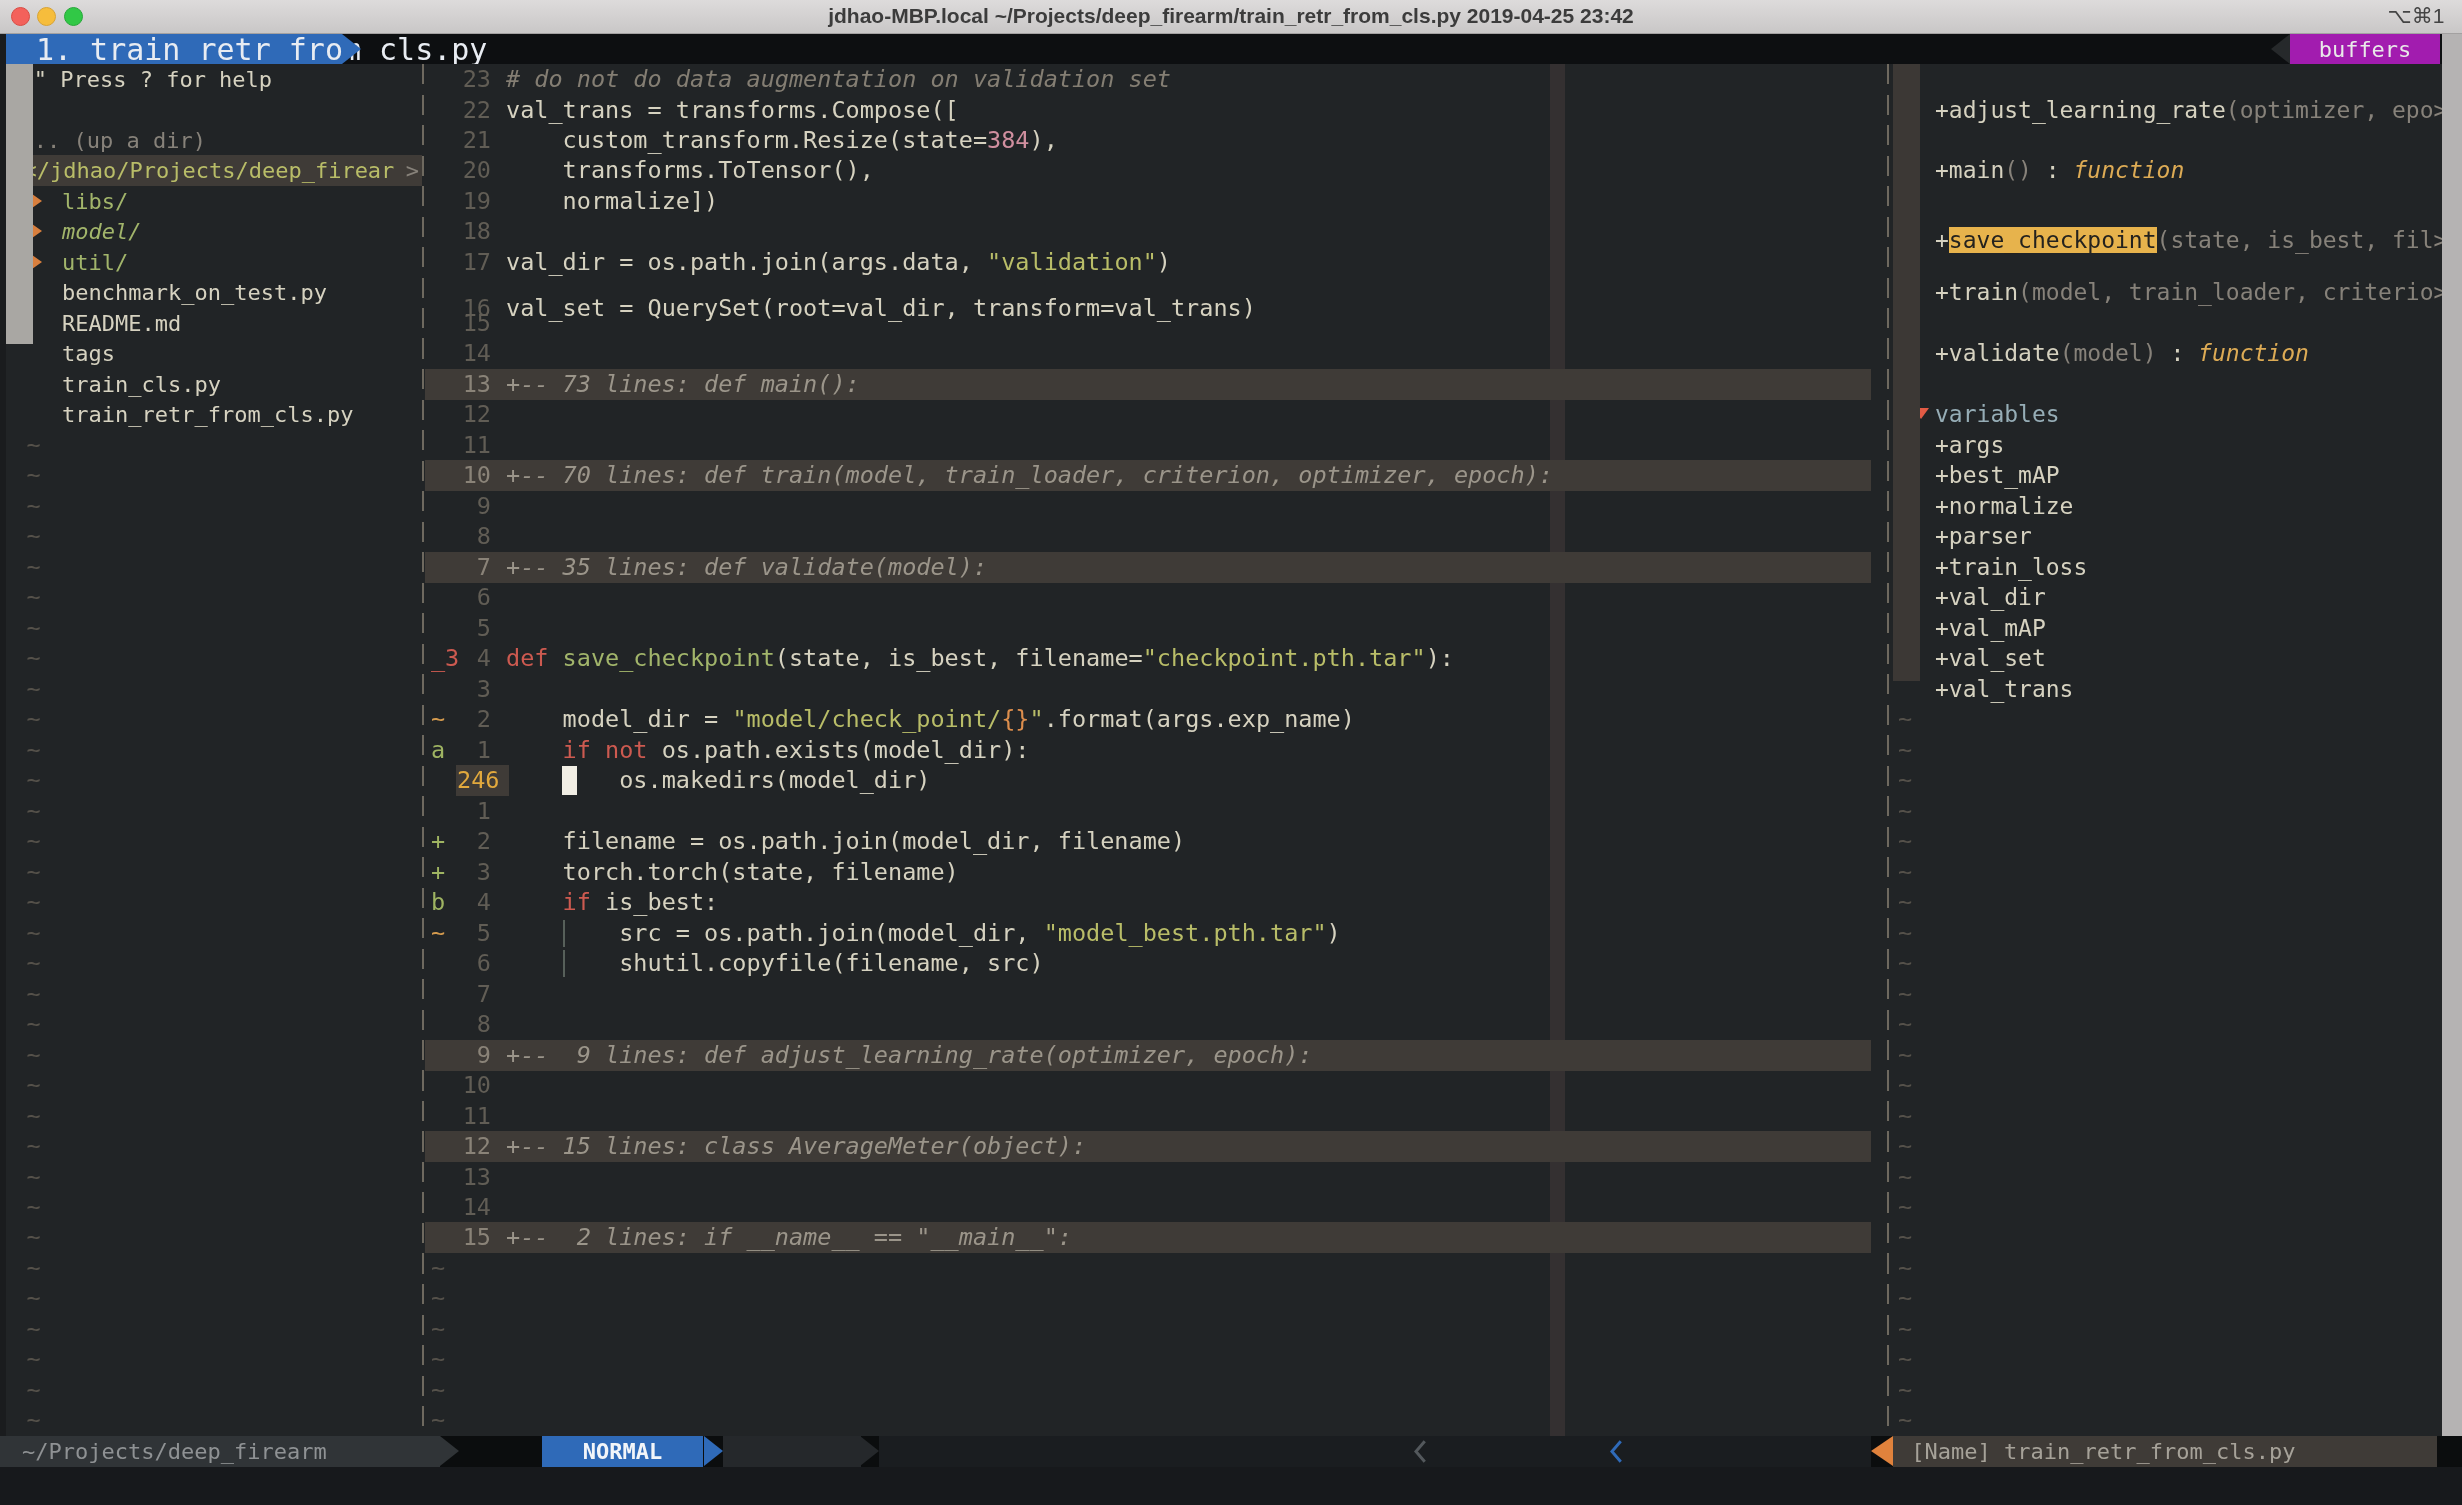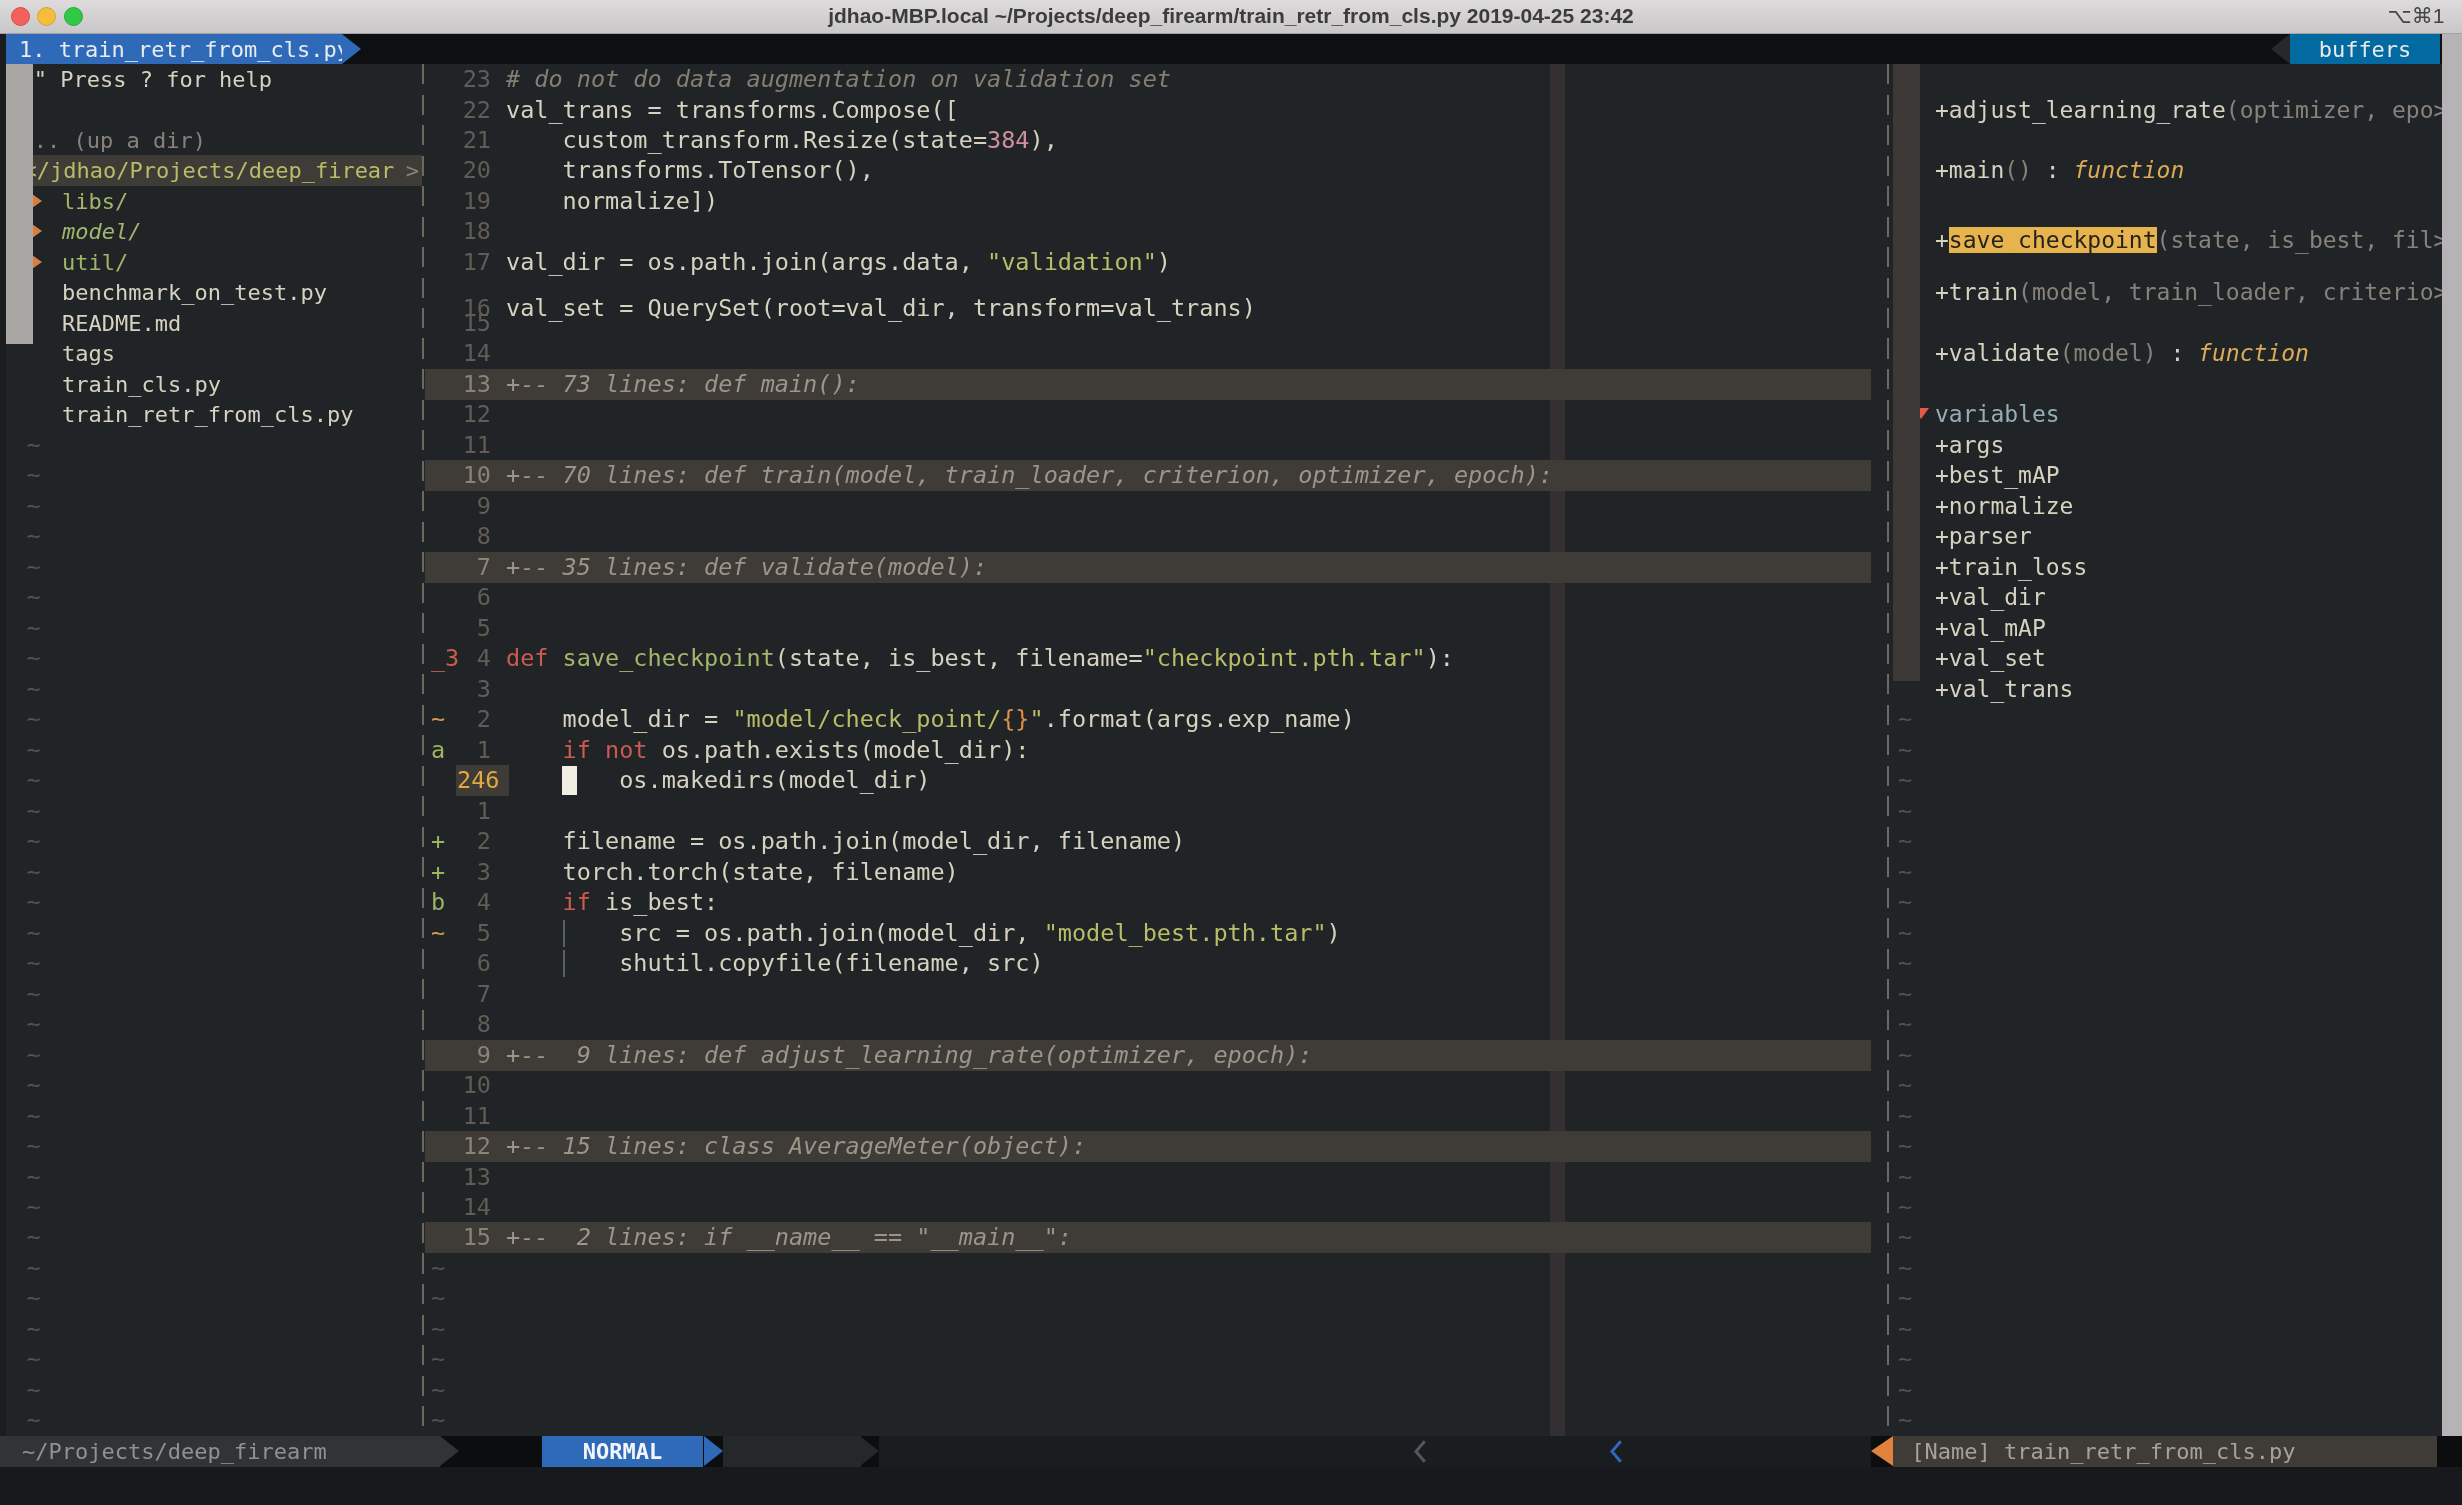--- a/index.html
+++ b/index.html
@@ -14,26 +14,26 @@
   #tl-min  { left:37px; background:#f6bd3c; border:0.7px solid #d8a334;}
   #tl-zoom { left:64px; background:#31c846; border:0.7px solid #27a83a;}
   #win-title { position:absolute; left:0; right:0; top:0; height:32px; text-align:center;
     font-family:"Liberation Sans",sans-serif; font-size:21px; line-height:32px; color:#3c3c3c; font-weight:bold;}
   #win-shortcut { position:absolute; right:17.6px; top:0; height:32px; line-height:32px;
     font-family:"Liberation Sans",sans-serif; font-size:21px; color:#444; }
 
   
   #tabline { position:absolute; left:0; top:34px; width:2462px; height:31px; background:#0d0f11; }
   #tab-active { position:absolute; left:5.9px; top:0; height:31px; width:336px; background:#2f6ab8;
-    color:#e8ecf2; font-size:22px; line-height:31px; padding-left:13px; white-space:pre; }
+    color:#e8ecf2; font-size:30px; line-height:31px; padding-left:30px; white-space:pre; }
   #tab-arrow { position:absolute; left:342px; top:0; width:0; height:0;
     border-top:15.4px solid transparent; border-bottom:15.4px solid transparent; border-left:19px solid #2f6ab8; }
   #buffers-tri { position:absolute; left:2271px; top:0; width:0; height:0;
     border-top:15.4px solid transparent; border-bottom:15.4px solid transparent; border-right:19px solid #26292b; }
-  #buffers-label { position:absolute; left:2290px; top:0; width:150px; height:31px; background:#0369a1;
+  #buffers-label { position:absolute; left:2290px; top:0; width:150px; height:31px; background:#a21caf;
     color:#e9e9e9; font-size:22px; line-height:31px; text-align:center; }
 
   
   #left-edge { position:absolute; left:0; top:34px; width:5.9px; height:1472px; background:#1a1c1e; }
   #left-thumb { position:absolute; left:5.9px; top:64px; width:27px; height:280px; background:#a9a7a3; }
   #right-track { position:absolute; left:2442px; top:34px; width:20.5px; height:1472px; background:#b5b3b3; }
   #tagbar-thumb { position:absolute; left:1893px; top:64px; width:27px; height:617px; background:#3c3835; }
 
   
   #workspace { position:absolute; left:0; top:64px; width:2442px; height:1372px; background:#212426; }

